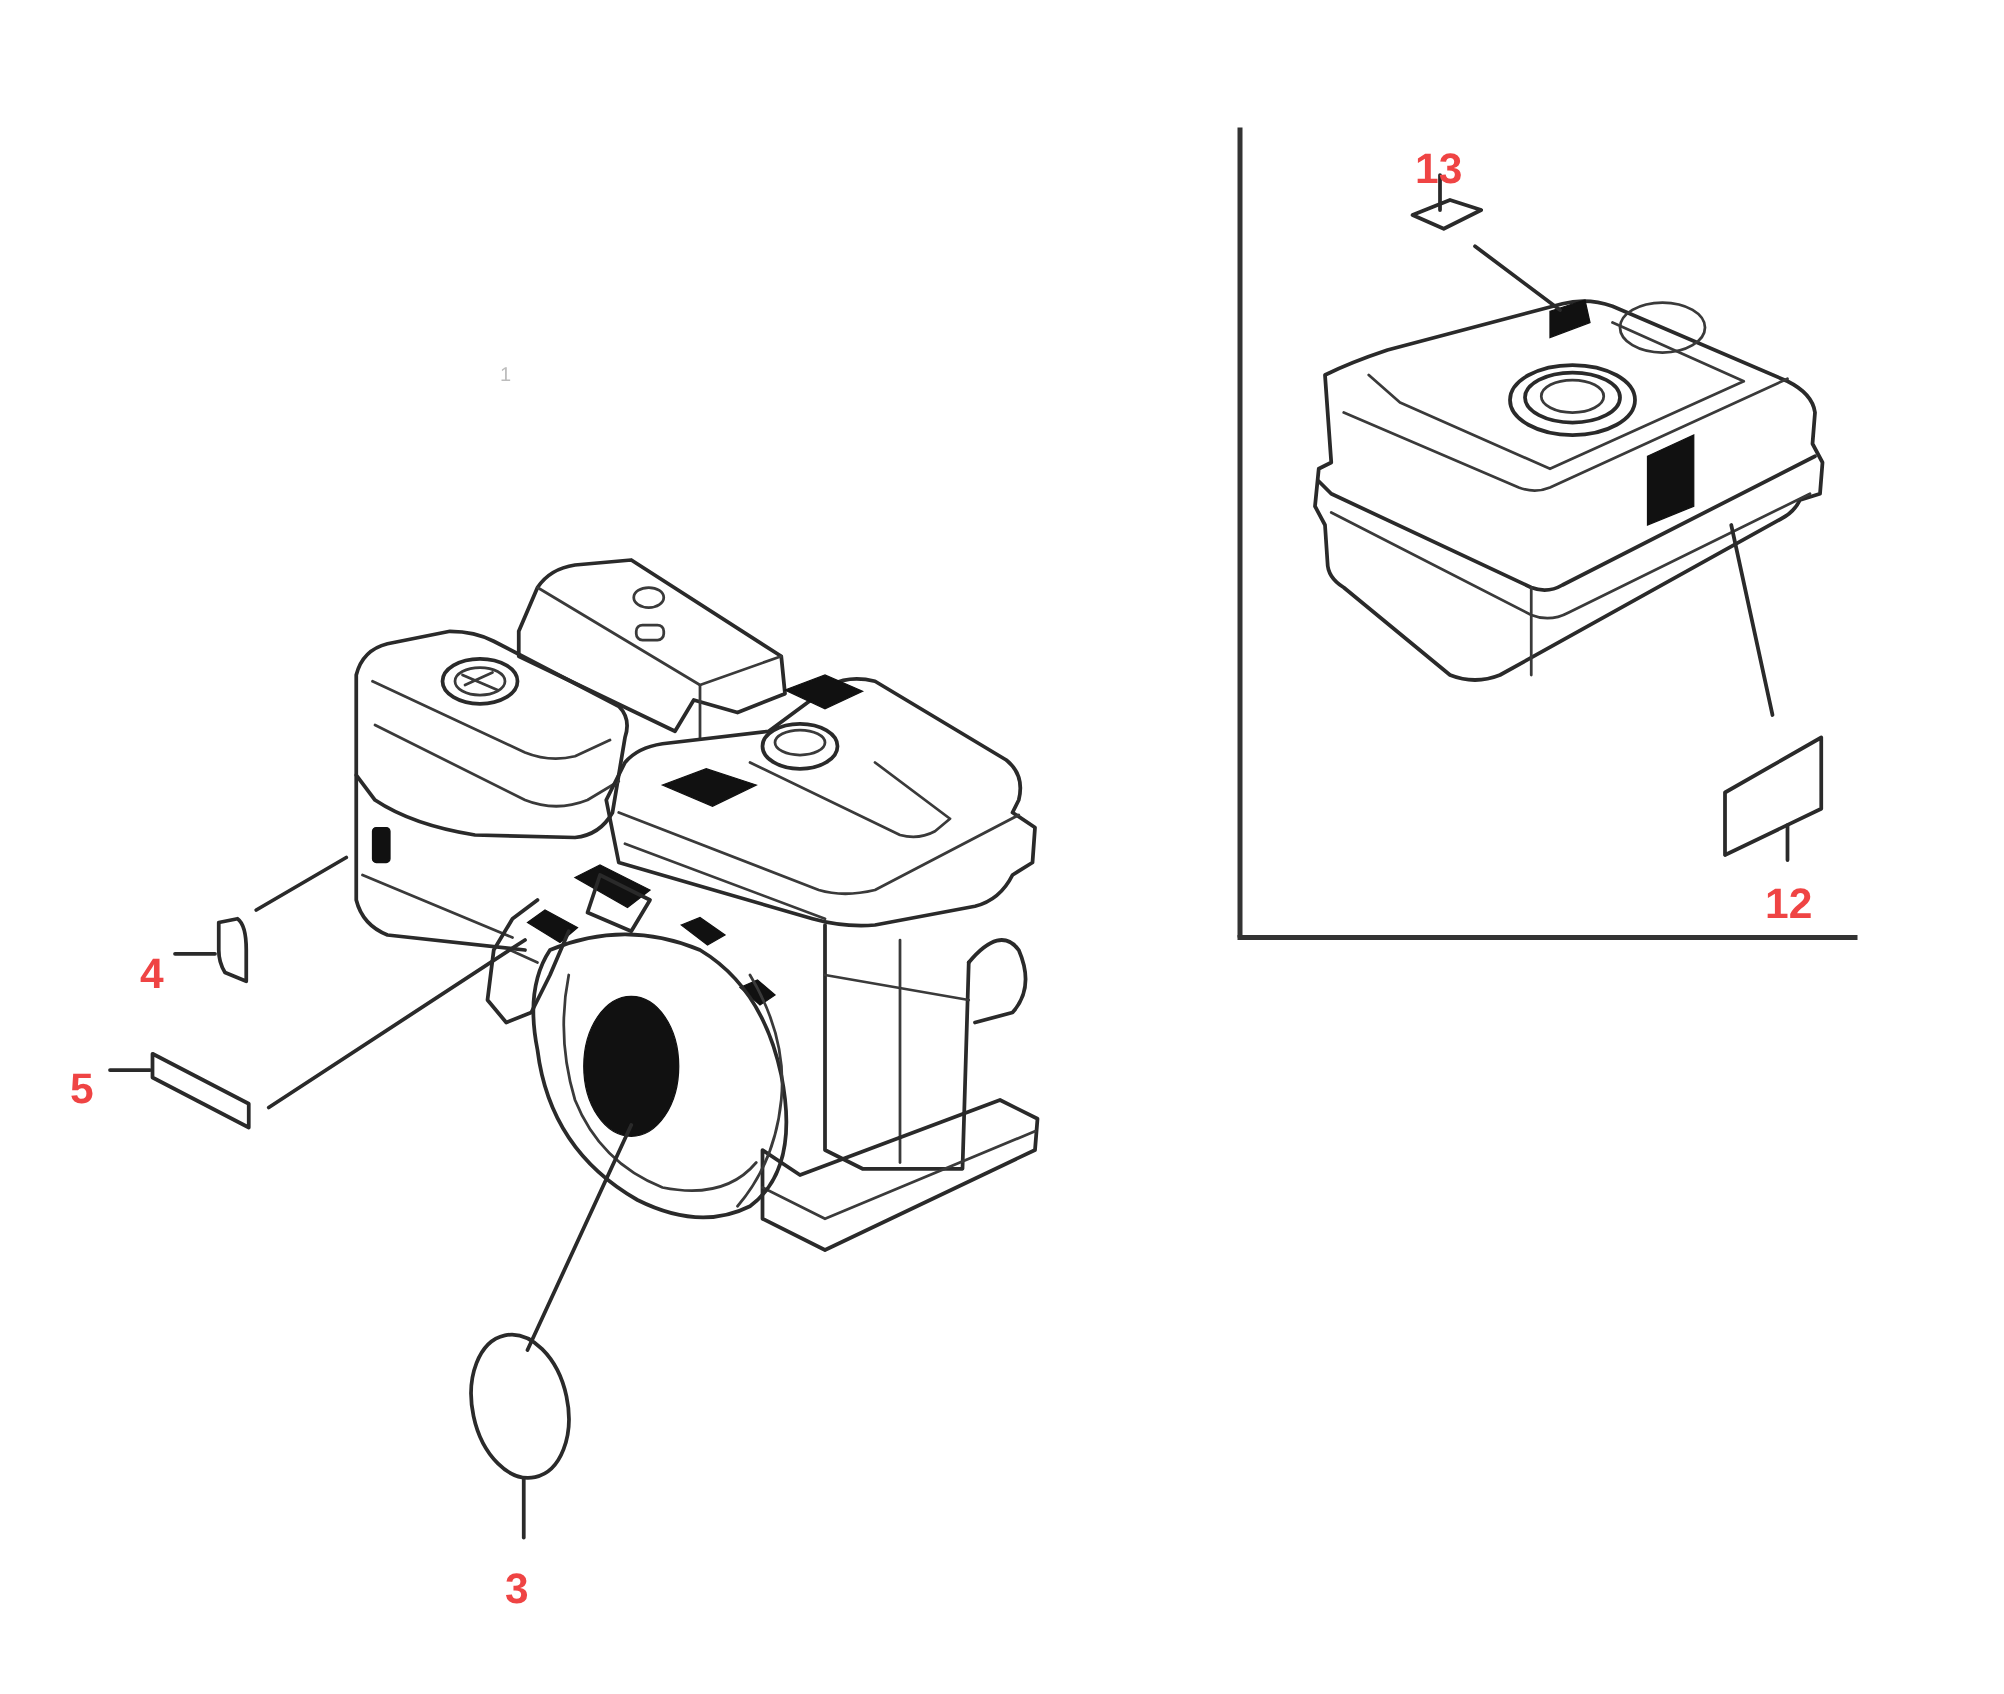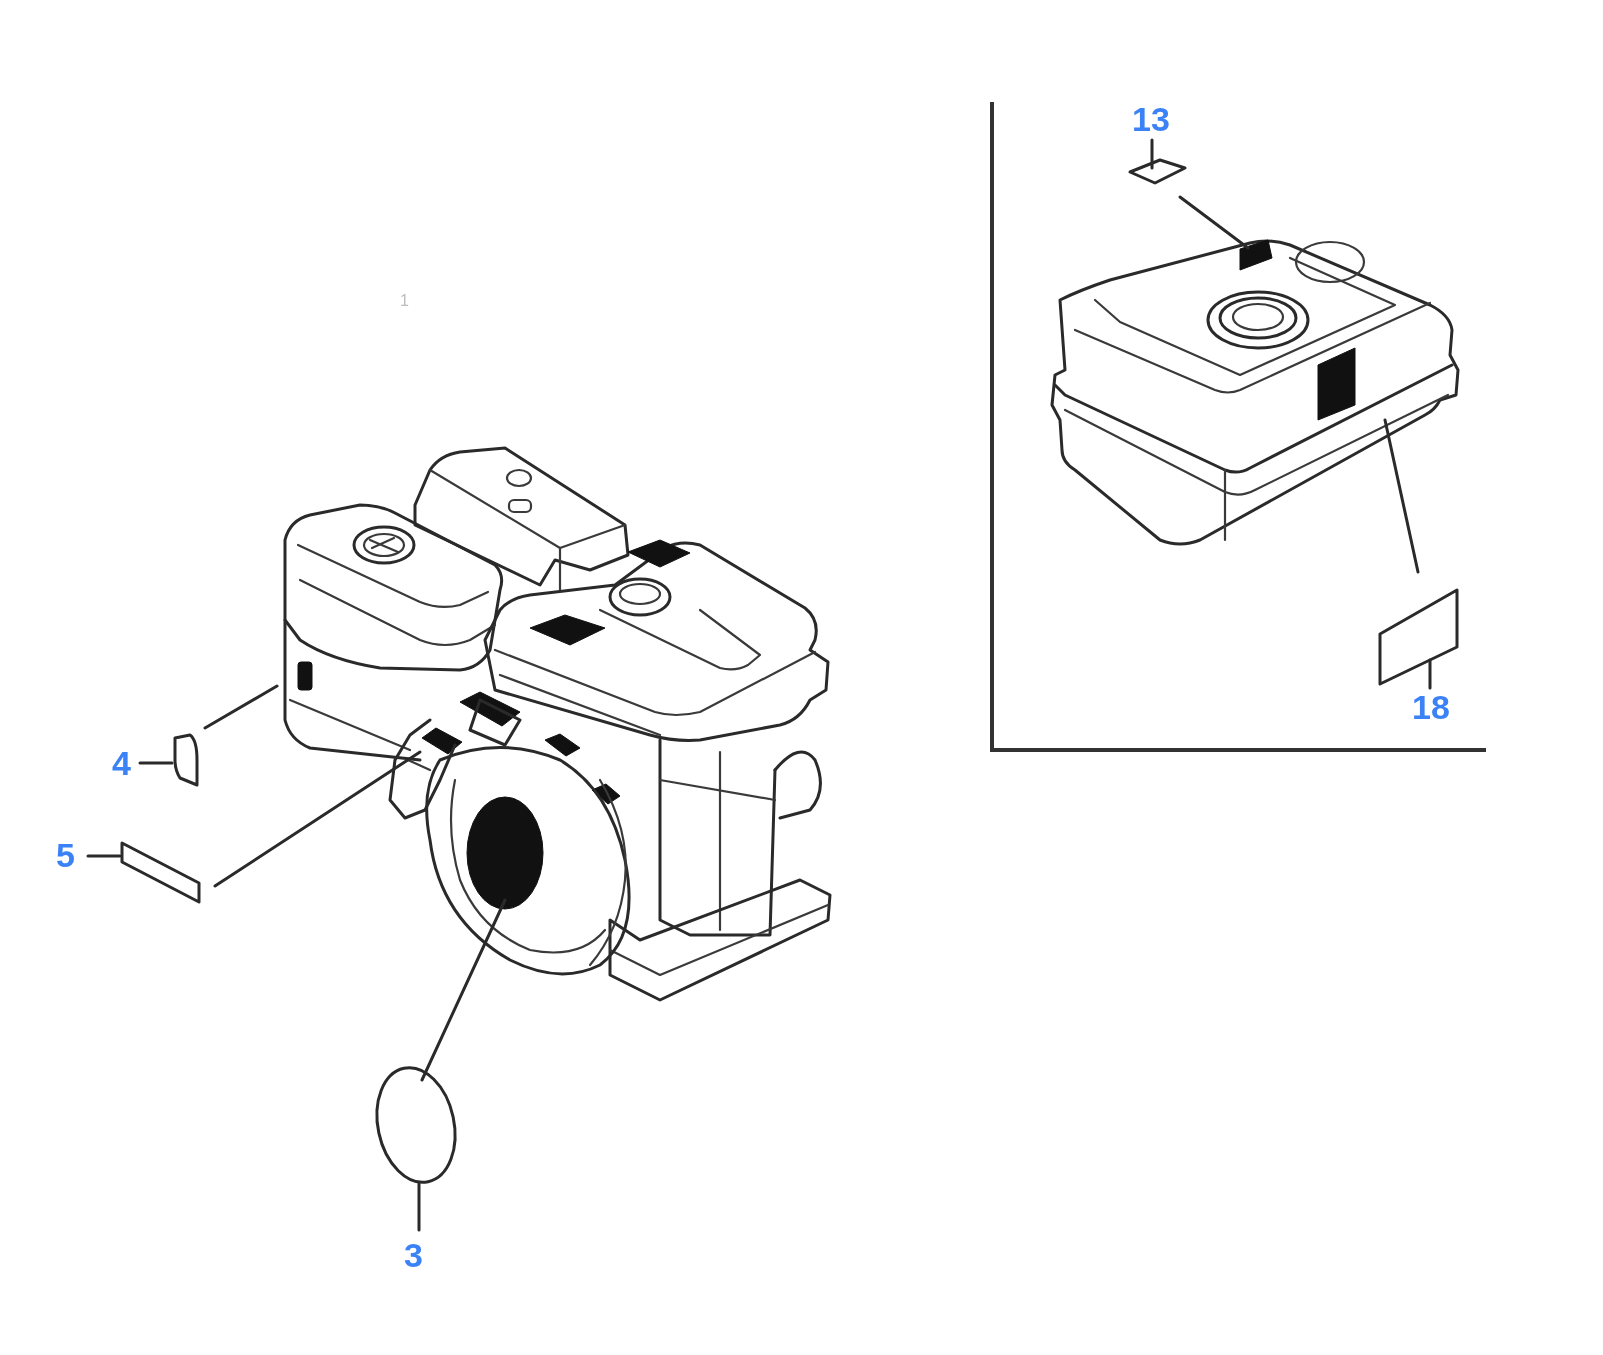--- a/index.html
+++ b/index.html
@@ -5,21 +5,21 @@
   html, body { margin: 0; padding: 0; background: #ffffff; }
   body { width: 1603px; height: 1355px; position: relative; overflow: hidden;
          font-family: "Liberation Sans", sans-serif; }
   #diagram { position: absolute; left: 0; top: 0; width: 1603px; height: 1355px; }
   .ln { fill: none; stroke: #2a2a2a; stroke-width: 3; stroke-linejoin: round; stroke-linecap: round; }
   .thin { fill: none; stroke: #3a3a3a; stroke-width: 2.2; stroke-linejoin: round; stroke-linecap: round; }
   .solid { fill: #111111; stroke: #111111; stroke-width: 1; }
   .leader { fill: none; stroke: #2a2a2a; stroke-width: 3; stroke-linecap: round; }
   .frame { fill: none; stroke: #333333; stroke-width: 4; }
   .callout { position: absolute; font-family: "Liberation Sans", sans-serif; font-weight: bold;
-             font-size: 34px; color: #3b82f6; line-height: 1; }
+             font-size: 34px; color: #ef4444; line-height: 1; margin-top: 16px; }
   .faint { position: absolute; font-family: "Liberation Sans", sans-serif; font-size: 16px; color: #bdbdbd; }
 </style>
 </head>
 <body>
 
 <div>
 
   <span class="faint" style="left:400px; top:292px;">1</span>
 
   <svg id="diagram" viewBox="0 0 1603 1355">
@@ -124,14 +124,14 @@
       <line class="leader" x1="1385" y1="420" x2="1418" y2="572"></line>
       <path class="ln" d="M1380,634 L1457,590 L1457,647 L1380,684 Z"></path>
       <line class="leader" x1="1430" y1="660" x2="1430" y2="688"></line>
     </g>
   </svg>
 
   <span class="callout" style="left:112px; top:746px;">4</span>
   <span class="callout" style="left:56px; top:838px;">5</span>
   <span class="callout" style="left:404px; top:1238px;">3</span>
   <span class="callout" style="left:1132px; top:102px;">13</span>
-  <span class="callout" style="left:1412px; top:690px;">18</span>
+  <span class="callout" style="left:1412px; top:690px;">12</span>
 </div>
 
 </body></html>

